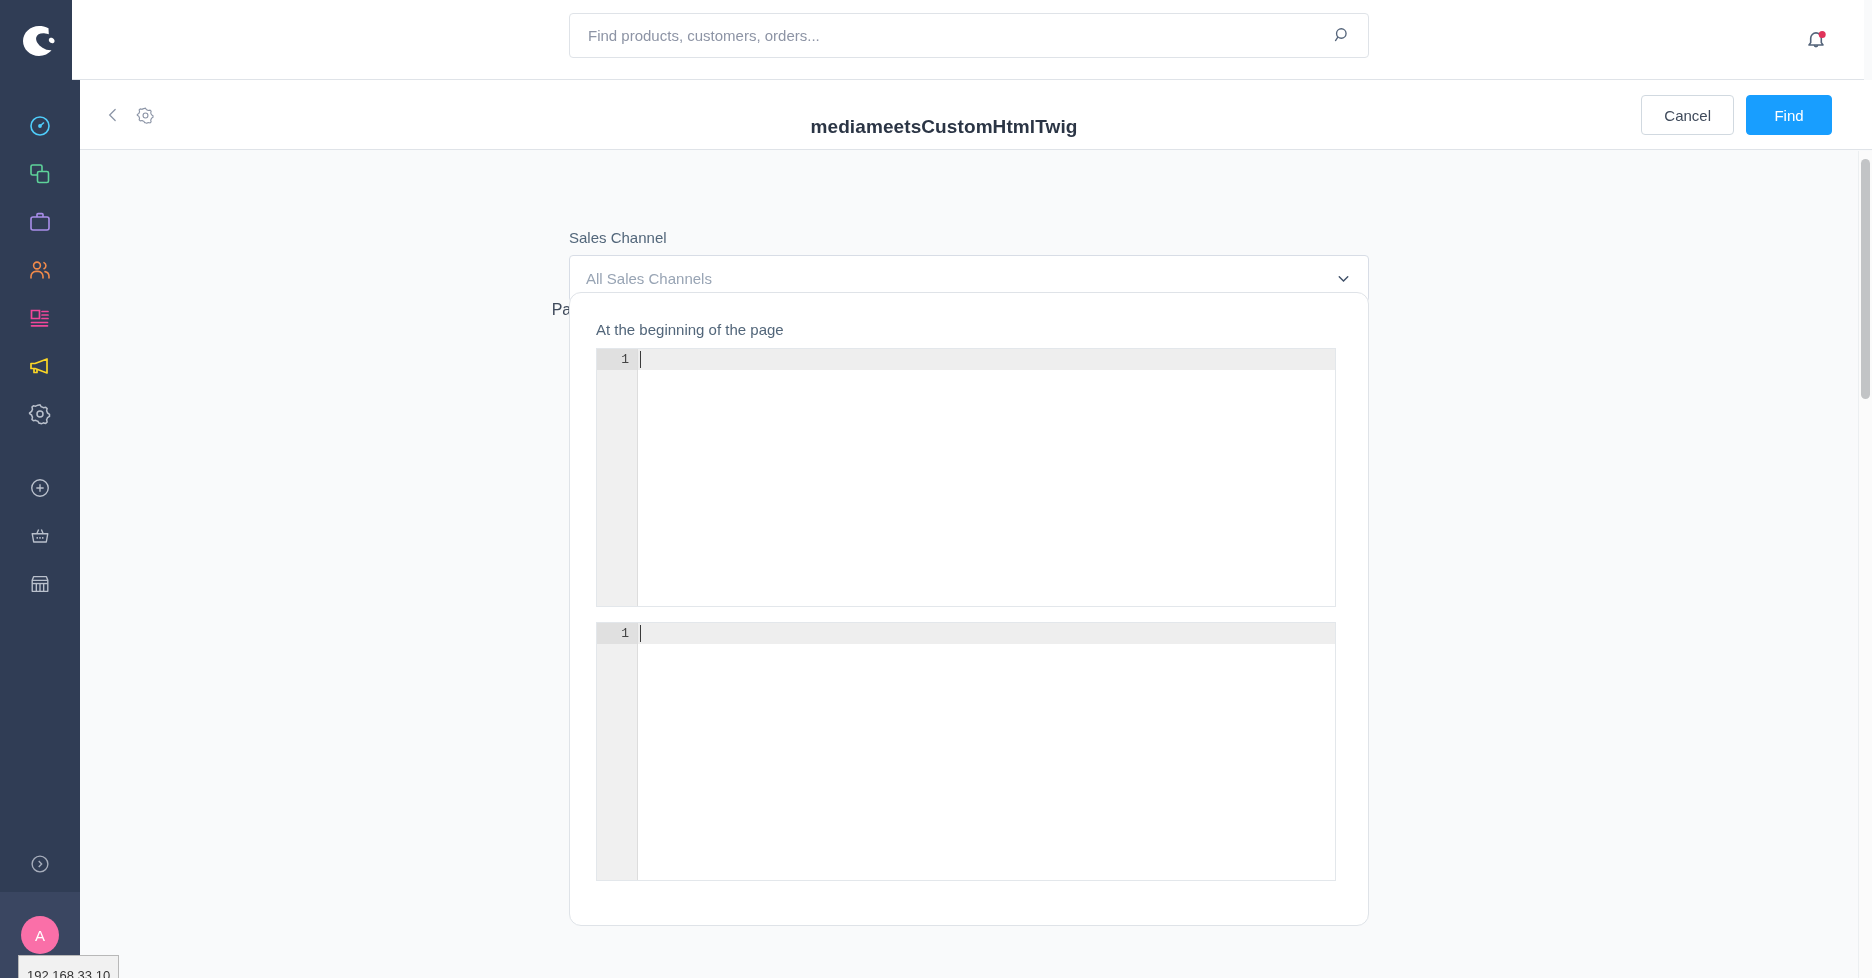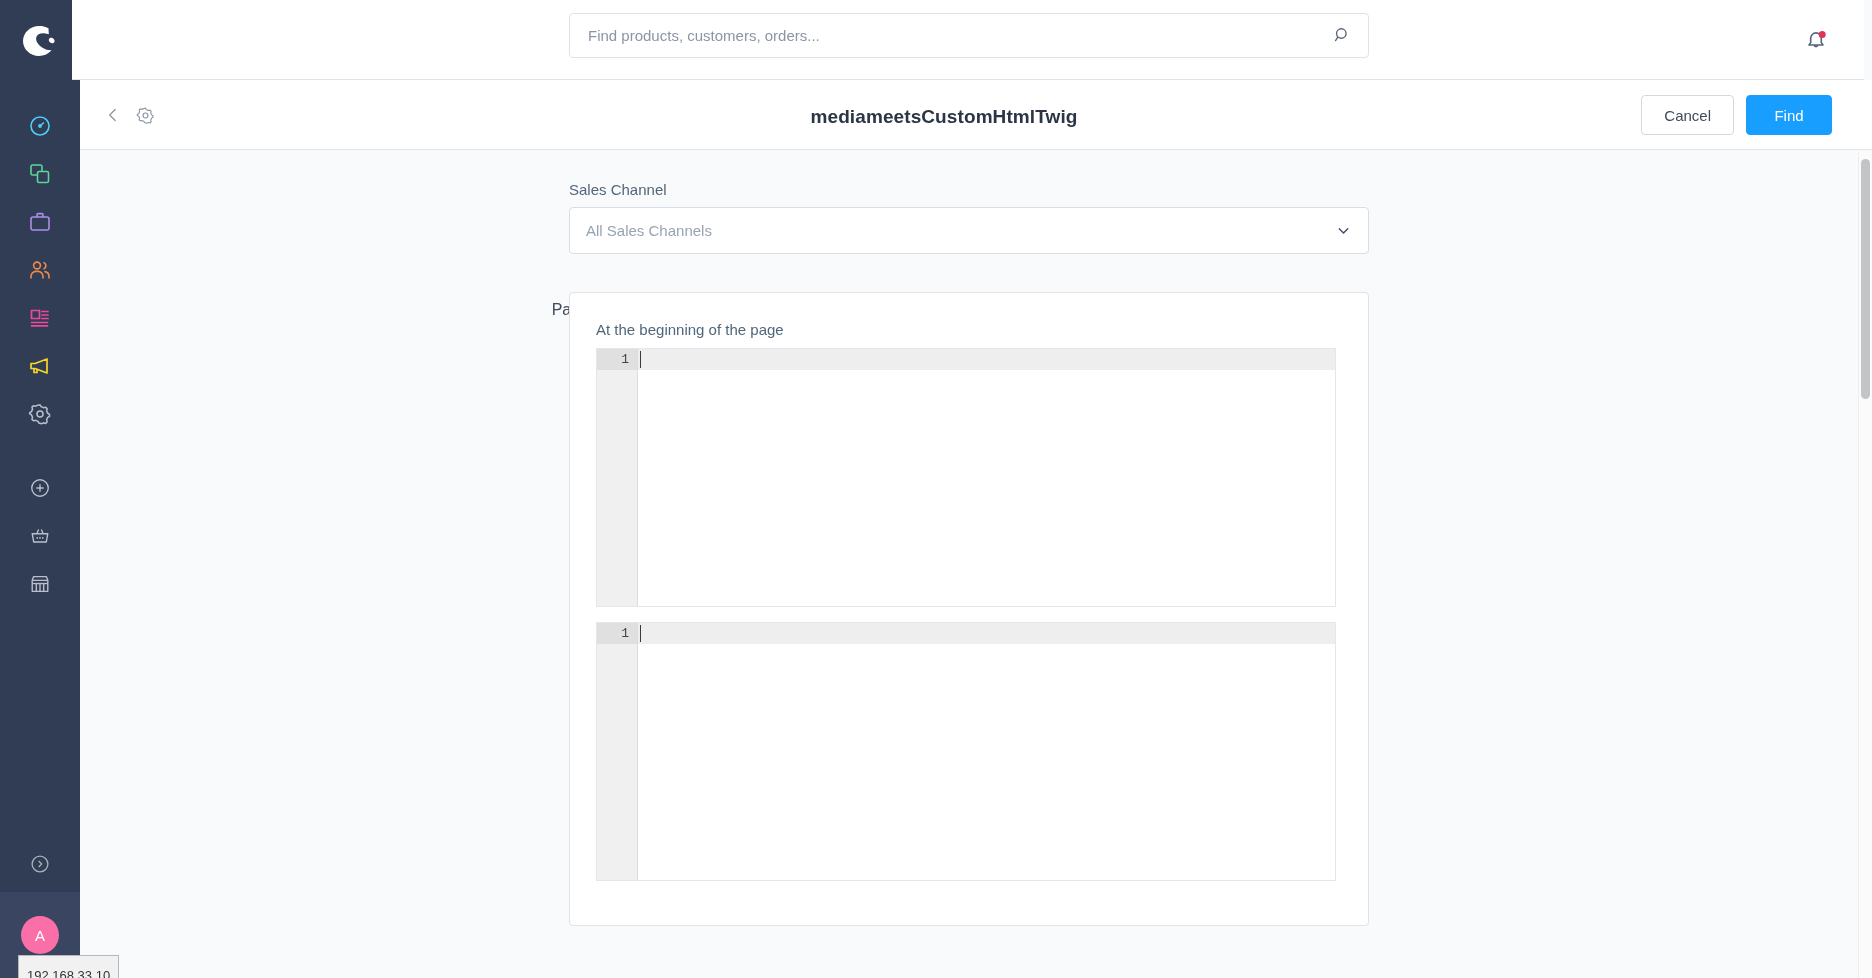--- a/index.html
+++ b/index.html
@@ -97,21 +97,21 @@
     position: absolute; left: 20px; top: 22px;
     width: 26px; height: 26px;
     display: flex; align-items: center; justify-content: center; cursor: pointer;
   }
   #smartbar-gear {
     position: absolute; left: 52px; top: 22px;
     width: 26px; height: 26px;
     display: flex; align-items: center; justify-content: center; cursor: pointer;
   }
   #smartbar-title {
-    position: absolute; left: 0; top: 2px;
+    position: absolute; left: 0; top: 12px;
     width: 1728px; height: 70px;
     display: flex; align-items: center; justify-content: center;
     font-size: 19px; font-weight: bold; color: #2b3545;
     letter-spacing: 0.1px;
   }
   #smartbar-actions {
     position: absolute; right: 40px; top: 0; height: 70px;
     display: flex; align-items: center; gap: 12px; padding-left: 17px;
   }
   .btn {
@@ -137,21 +137,21 @@
     background: #f9fafb;
     overflow: hidden;
   }
   #content-inner { position: relative; width: 1792px; }
 
   .field-row { position: relative; }
   #sales-channel-block {
     position: absolute; left: 489px; top: 30px; width: 800px;
   }
   .field-label {
-    font-size: 15px; color: #52667a; margin-bottom: 9px; display: block;
+    font-size: 15px; color: #52667a; margin-bottom: 9px; display: block; margin-top: 48px;
   }
   .select-box {
     width: 800px; height: 47px;
     background: #ffffff;
     border: 1px solid #d8dde6;
     border-radius: 4px;
     display: flex; align-items: center;
     padding: 0 16px;
     cursor: pointer;
   }
@@ -163,21 +163,21 @@
   #page-section-label {
     position: absolute; left: 399px; top: 9px;
     width: 110px; text-align: right;
     font-size: 16px; color: #3f4a5b;
   }
   #page-card {
     position: absolute; left: 489px; top: 0;
     width: 800px; min-height: 585px;
     background: #ffffff;
     border: 1px solid #dfe3e8;
-    border-radius: 4px;
+    border-radius: 12px;
     padding: 28px 26px 44px 26px;
   }
   .editor-label {
     font-size: 15px; color: #52667a; margin-bottom: 10px; display: block;
   }
   .code-editor {
     width: 740px; height: 259px;
     border: 1px solid #e3e7eb;
     background: #ffffff;
     display: flex;

